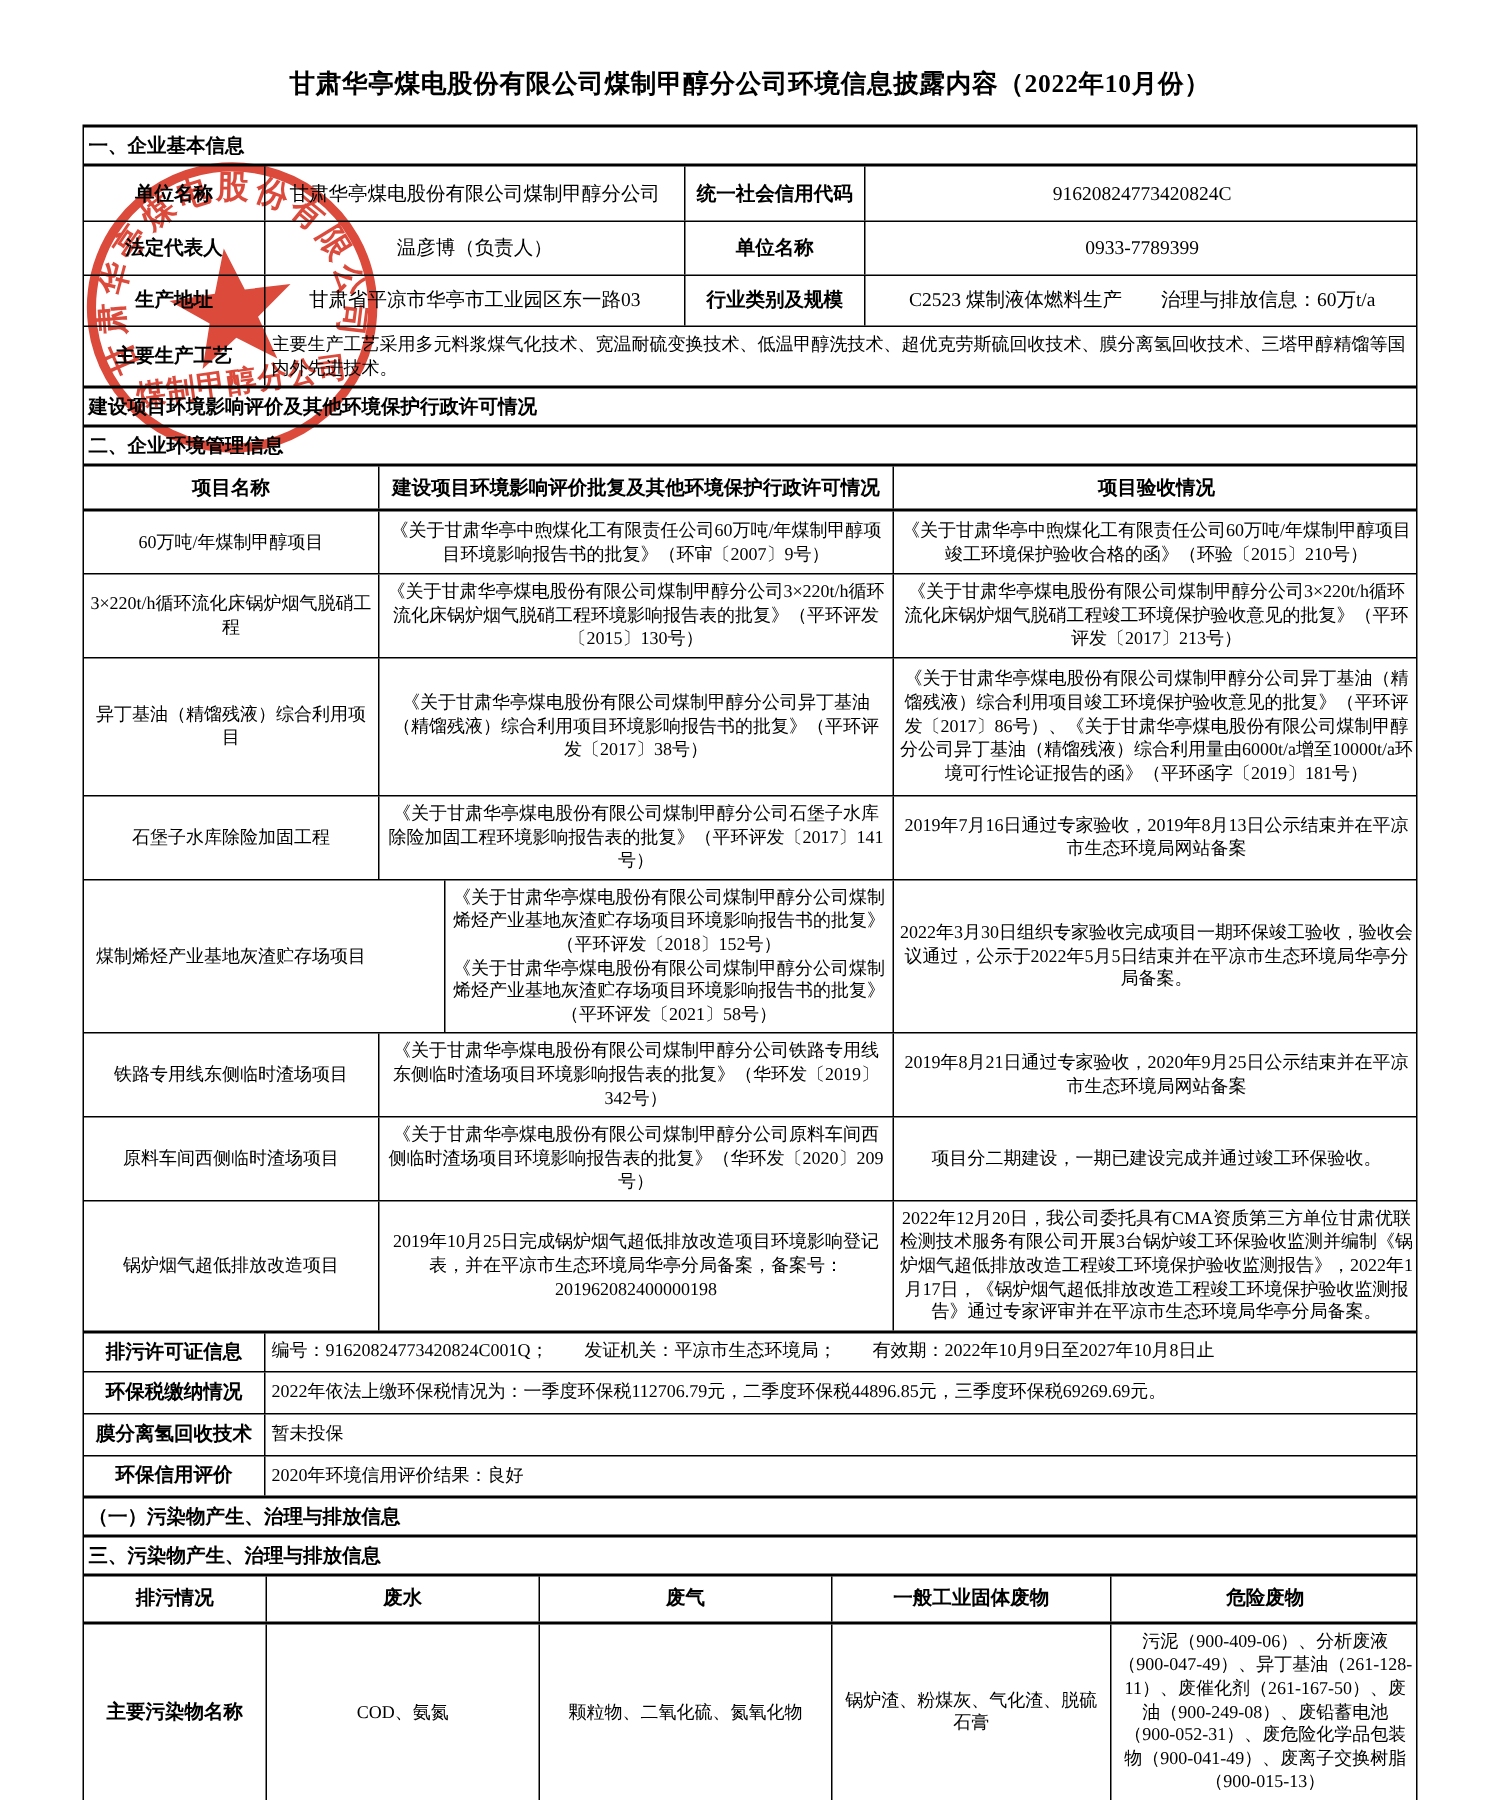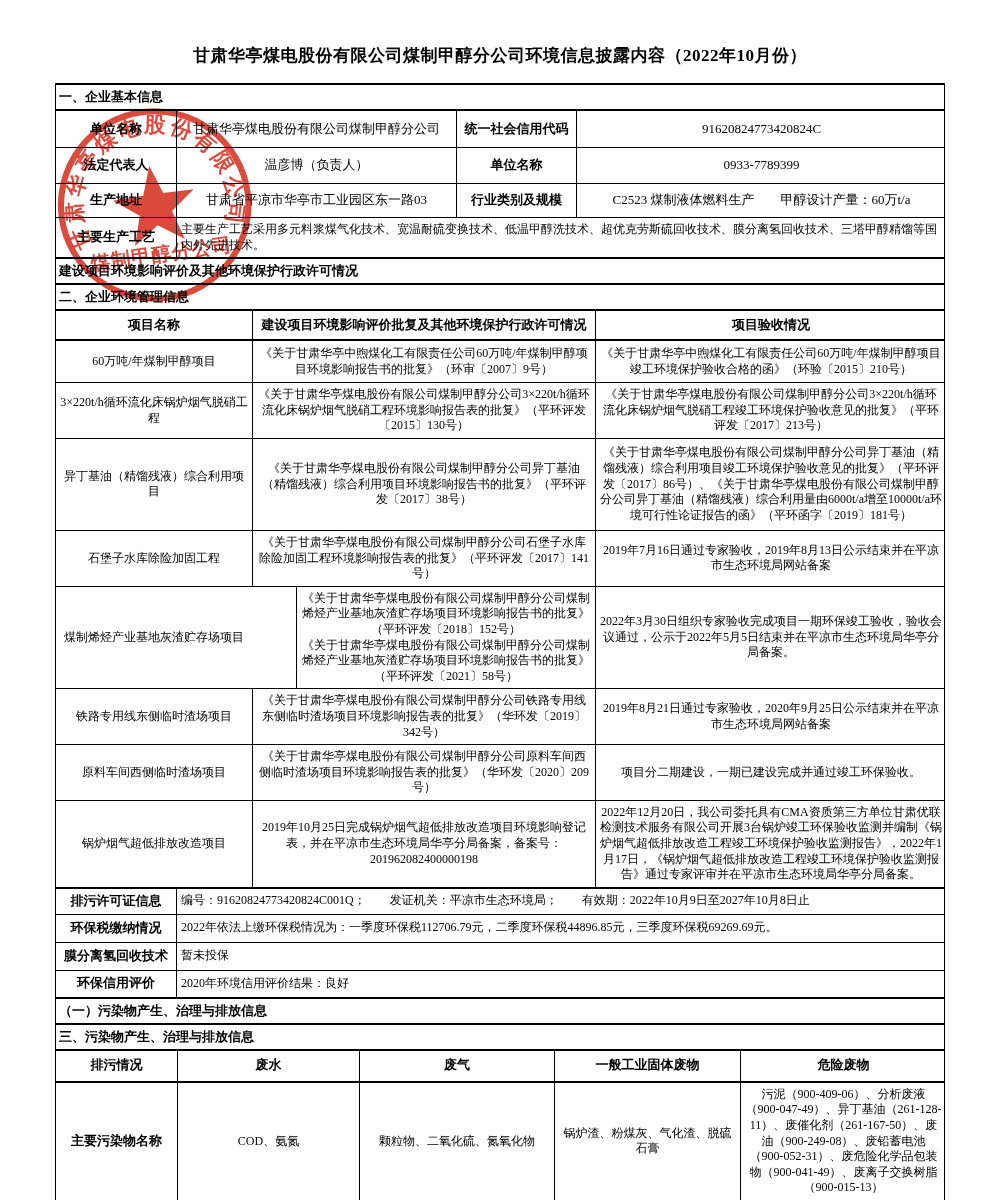--- a/index.html
+++ b/index.html
@@ -62,21 +62,21 @@
   <div class="row g-basic h36">
     <div class="cell bold f13">法定代表人</div>
     <div class="cell f13">温彦博（负责人）</div>
     <div class="cell bold f13">单位名称</div>
     <div class="cell f13">0933-7789399</div>
   </div>
   <div class="row g-basic h34">
     <div class="cell bold f13">生产地址</div>
     <div class="cell f13">甘肃省平凉市华亭市工业园区东一路03</div>
     <div class="cell bold f13">行业类别及规模</div>
-    <div class="cell f13">C2523 煤制液体燃料生产　　甲醇设计产量：60万t/a</div>
+    <div class="cell f13">C2523 煤制液体燃料生产　　治理与排放信息：60万t/a</div>
   </div>
   <div class="row g-proc h36 bb2">
     <div class="cell bold f13">主要生产工艺</div>
     <div class="cell left">主要生产工艺采用多元料浆煤气化技术、宽温耐硫变换技术、低温甲醇洗技术、超优克劳斯硫回收技术、膜分离氢回收技术、三塔甲醇精馏等国内外先进技术。</div>
   </div>
 
   <div class="sec">建设项目环境影响评价及其他环境保护行政许可情况</div>
   <div class="sec">二、企业环境管理信息</div>
 
   <div class="row g-proj h30 bb2">

